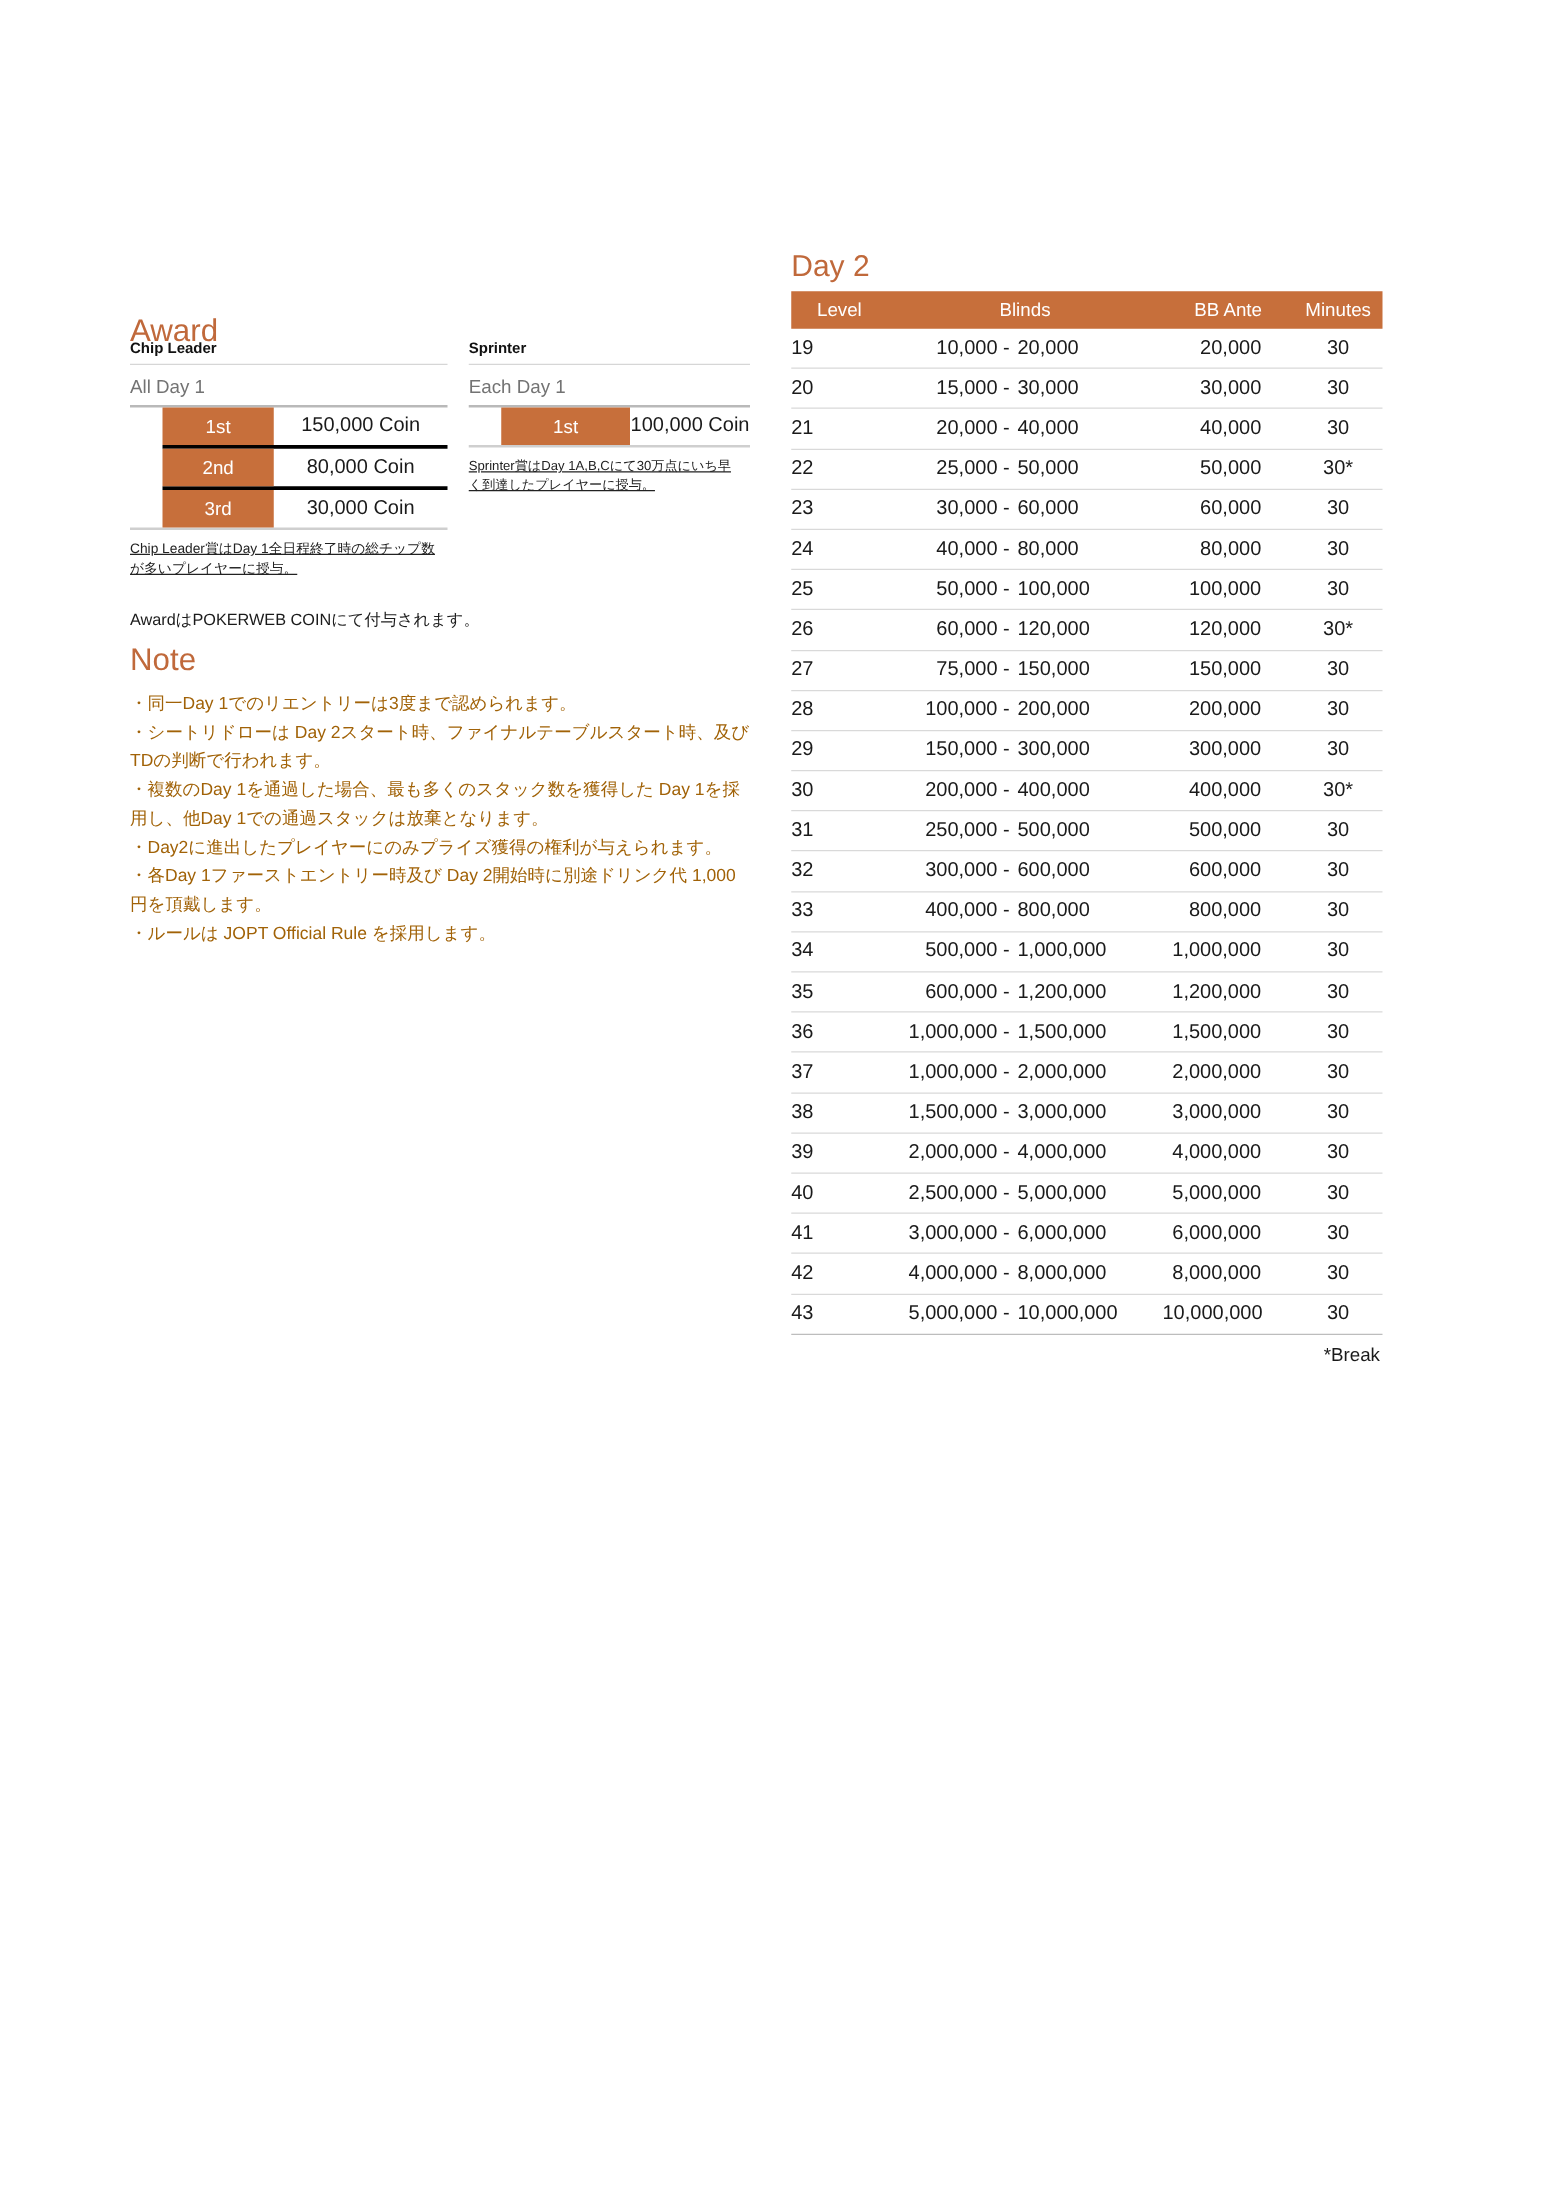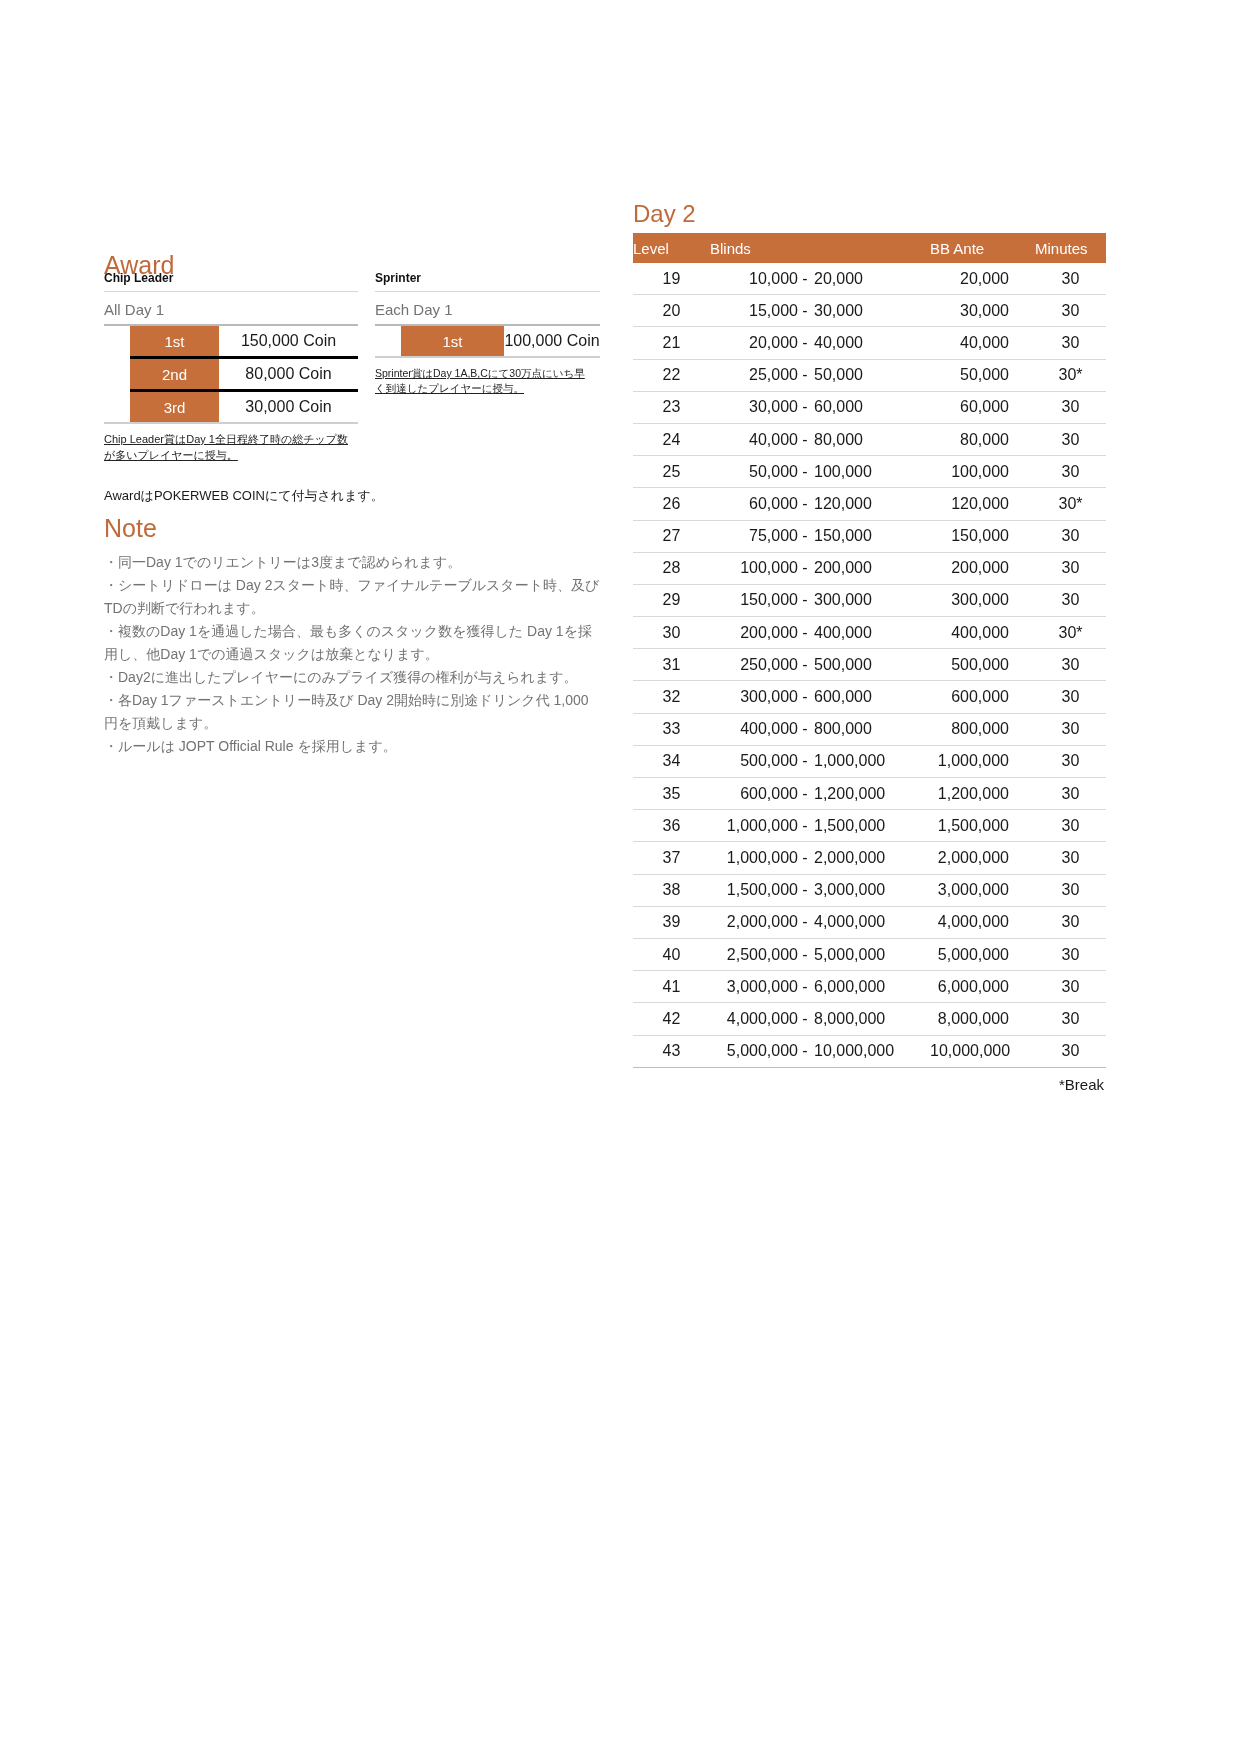--- a/index.html
+++ b/index.html
@@ -32,38 +32,38 @@
   #chip-block .place-cell { width:89px; }
   #sprinter-block .place-cell { width:103px; }
   .prize-cell { flex:1; font-size:16px; display:flex; align-items:center; justify-content:center; }
   .block-footnote { margin-top:8px; font-size:11px; line-height:1.45; color:#222;text-decoration:underline; }
   #sprinter-block .block-footnote { font-size:10.5px; width:216px; }
 
   #coin-note { position:absolute; left:104px; top:487px; font-size:13px; }
 
   
   #note-block { position:absolute; left:104px; top:514px; width:498px; }
-  .note-list { margin-top:9px; font-size:14px; line-height:23px; color:#737373; }
+  .note-list { margin-top:9px; font-size:14px; line-height:23px; color:#a16207; }
 
   
   #day2-block { position:absolute; left:633px; top:200px; width:473px; }
   #day2-title { margin-bottom:5px; font-size:24px; }
   .d2-header {
     display:grid; grid-template-columns:77px 220px 105px 71px;
     height:30px; align-items:center;
     background:#C76F3B; color:#ffffff; font-size:15px;
   }
-  .d2-header > div { }
+  .d2-header > div { text-align:center; }
   .d2-row {
     display:grid; grid-template-columns:77px 220px 105px 71px;
     height:31.2px; align-items:center; font-size:16px;
     border-bottom:1px solid #D9D9D9;
   }
   .d2-body .d2-row:last-child { border-bottom:1px solid #BDBDBD; }
-  .d2-level { text-align:center; }
+  .d2-level { text-align:left; }
   .d2-blinds { display:grid; grid-template-columns:88px 14px 1fr; }
   .d2-sb { text-align:right; }
   .d2-dash { text-align:center; }
   .d2-bb { text-align:left; padding-left:2px; }
   .d2-ante { text-align:right; padding-right:26px; }
   .d2-min { text-align:center; }
   .break-note { margin-top:8px; text-align:right; font-size:15px; padding-right:2px; }
 </style>
 </head>
 <body>

